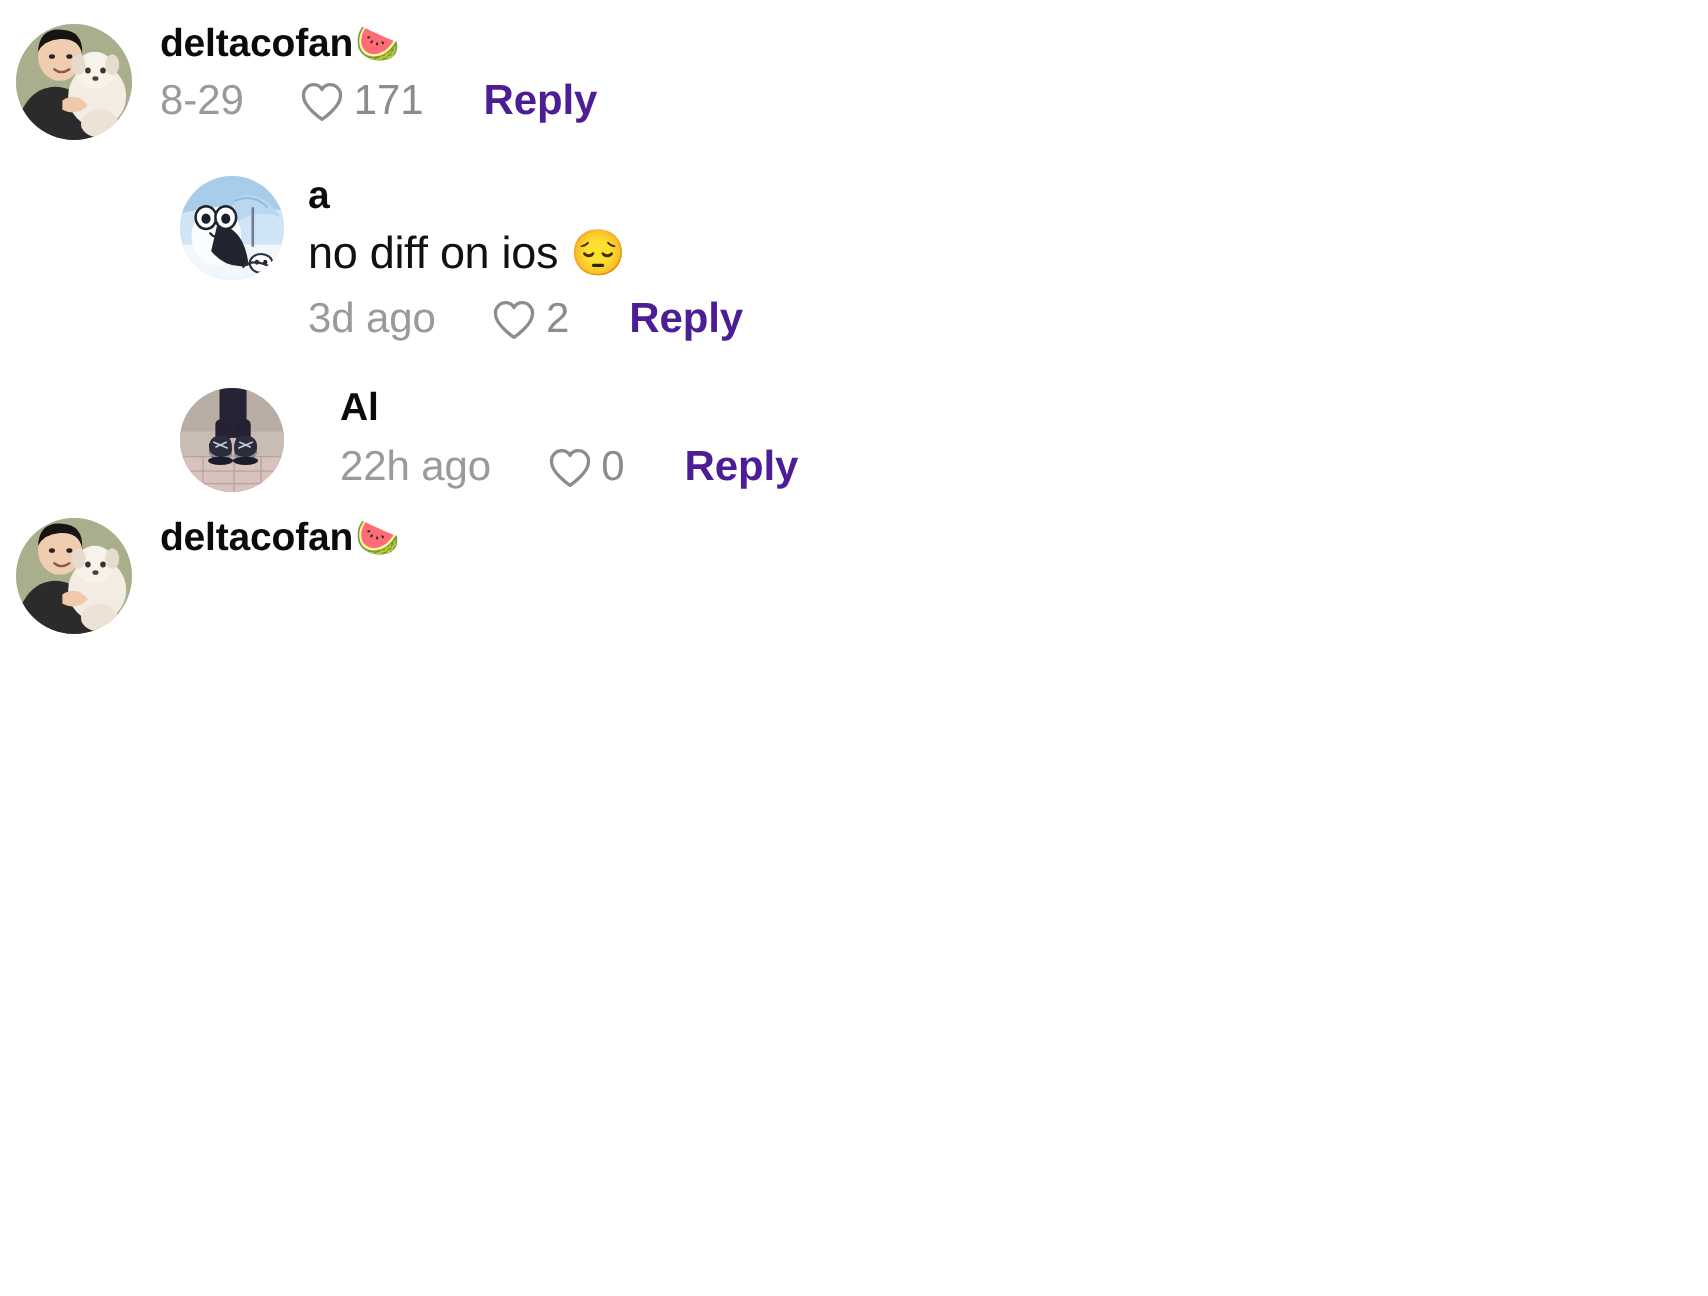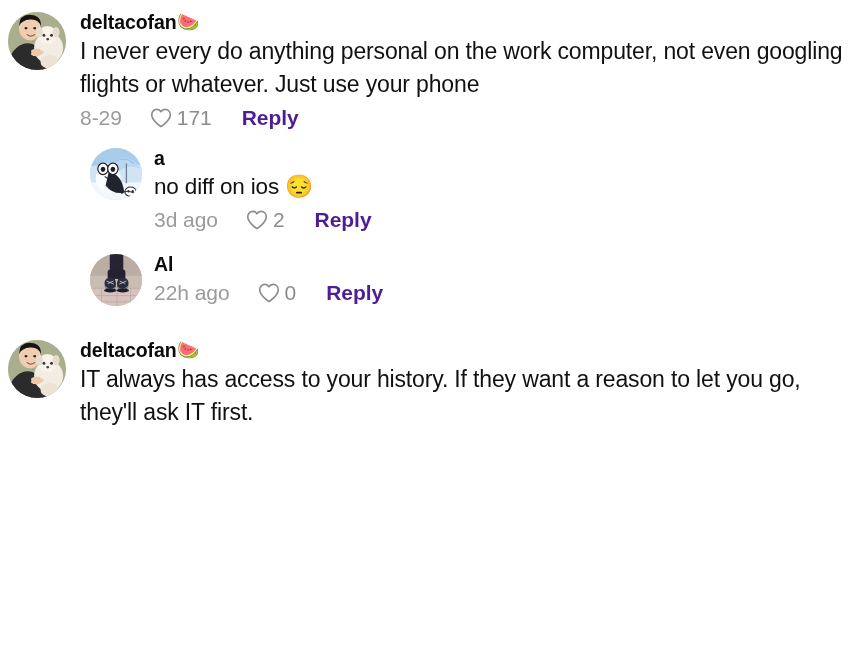--- a/index.html
+++ b/index.html
@@ -91,21 +91,21 @@
     color: #4c1d95;
     font-weight: 700;
     cursor: pointer;
   }
 
   .comment.reply .meta { margin-left: 0; }
 
   
   #c0 { margin-bottom: 14px; }
   #c1 { margin-bottom: 18px; }
-  #c2 { margin-bottom: 30px; }
+  #c2 { margin-bottom: 9px; gap: 16px; }
 
   
   .av-svg { display: block; width: 100%; height: 100%; }
 </style>
 </head>
 <body>
 
 <div class="comment-thread">
 
   <div class="comment" id="c0">
@@ -129,21 +129,20 @@
           <path d="M40 66 Q52 58 62 70 Q52 80 40 74Z" fill="#efc9ac"></path>
           <ellipse cx="72" cy="86" rx="16" ry="12" fill="#ece3d6"></ellipse>
         </svg>
       </div>
     </div>
     <div class="body">
       <div class="username">
         <span>deltacofan</span>
         <span class="emoji">🍉</span>
       </div>
-      <div class="text">I never every do anything personal on the work computer, not even googling flights or whatever. Just use your phone</div>
       <div class="meta">
         <span class="time">8-29</span>
         <span class="likes">
           <svg class="heart" width="22" height="20" viewBox="0 0 24 22">
             <path d="M12 20.5 C12 20.5 1.8 13.9 1.8 7.4 C1.8 3.9 4.4 1.5 7.5 1.5 C9.6 1.5 11.2 2.7 12 4.1 C12.8 2.7 14.4 1.5 16.5 1.5 C19.6 1.5 22.2 3.9 22.2 7.4 C22.2 13.9 12 20.5 12 20.5 Z" fill="none" stroke="#8c8c8c" stroke-width="1.8" stroke-linejoin="round"></path>
           </svg>
           <span>171</span>
         </span>
         <span class="reply-btn">Reply</span>
       </div>
@@ -260,17 +259,16 @@
           <path d="M40 66 Q52 58 62 70 Q52 80 40 74Z" fill="#efc9ac"></path>
           <ellipse cx="72" cy="86" rx="16" ry="12" fill="#ece3d6"></ellipse>
         </svg>
       </div>
     </div>
     <div class="body">
       <div class="username">
         <span>deltacofan</span>
         <span class="emoji">🍉</span>
       </div>
-      <div class="text">IT always has access to your history. If they want a reason to let you go, they'll ask IT first.</div>
     </div>
   </div>
 
 </div>
 
 </body></html>

